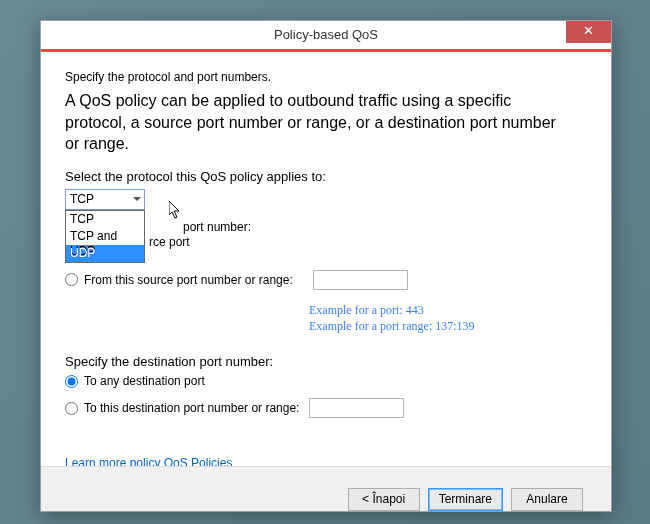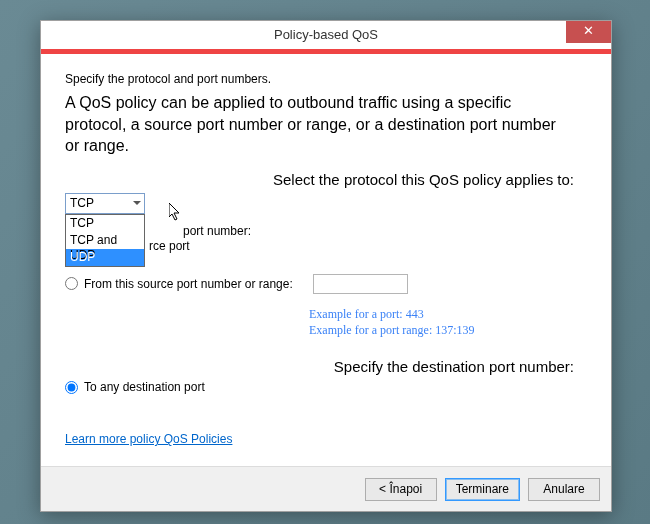--- a/index.html
+++ b/index.html
@@ -19,21 +19,21 @@
     top: 20px;
     width: 570px;
     height: 490px;
     background: #fff;
     border: 1px solid #a0a0a0;
     box-shadow: 0 4px 20px rgba(0,0,0,0.35);
   }
   .titlebar {
     height: 28px;
     background: #fff;
-    border-bottom: 5px solid #ef4444;
+    border-bottom: 3px solid #ef4444;
     position: relative;
     text-align: center;
     line-height: 28px;
     font-size: 13px;
     color: #333;
   }
   .close-btn {
     position: absolute;
     right: 0;
     top: 0;
@@ -53,23 +53,22 @@
     font-size: 12px;
     margin-bottom: 6px;
   }
   .desc {
     font-size: 16px;
     color: #000;
     margin-bottom: 14px;
     line-height: 1.35;
   }
   .label {
-    font-size: 15px;
+    font-size: 13px;
     margin-bottom: 5px;
-    text-align: right;
   }
   .combo {
     width: 80px;
     height: 21px;
     border: 1px solid #7a9ecb;
     background: #fff;
     font-size: 12px;
     padding: 1px 18px 1px 4px;
     position: relative;
     box-sizing: border-box;
@@ -153,22 +152,22 @@
   .footer {
     position: absolute;
     left: 0;
     right: 0;
     bottom: 0;
     height: 44px;
     border-top: 1px solid #dcdcdc;
     background: #f0f0f0;
     display: flex;
     justify-content: flex-end;
-    align-items: center;
-    padding-right: 11px;
+    align-items: flex-end;
+    padding-right: 28px;
     gap: 8px;
   }
   .btn {
     min-width: 72px;
     height: 23px;
     border: 1px solid #adadad;
     background: #e9e9e9;
     font-size: 12px;
     text-align: center;
     line-height: 21px;
@@ -233,20 +232,25 @@
       <div>Example for a port range: 137:139</div>
     </div>
 
     <div class="section-gap label">Specify the destination port number:</div>
 
     <div class="radio-row">
       <input type="radio" name="dst" checked="" style="">
       <span>To any destination port</span>
     </div>
 
+    <div class="radio-row" style="margin-top:10px;">
+      <input type="radio" name="dst" style="">
+      <span>To this destination port number or range:</span>
+      <input class="textbox" type="text" style="margin-left: 10px;">
+    </div>
 
     <div style="margin-top:38px;">
       <a href="#" class="link">Learn more policy QoS Policies</a>
     </div>
   </div>
 
   <div class="footer">
     <div class="btn">&lt;  Înapoi</div>
     <div class="btn focus">Terminare</div>
     <div class="btn">Anulare</div>

